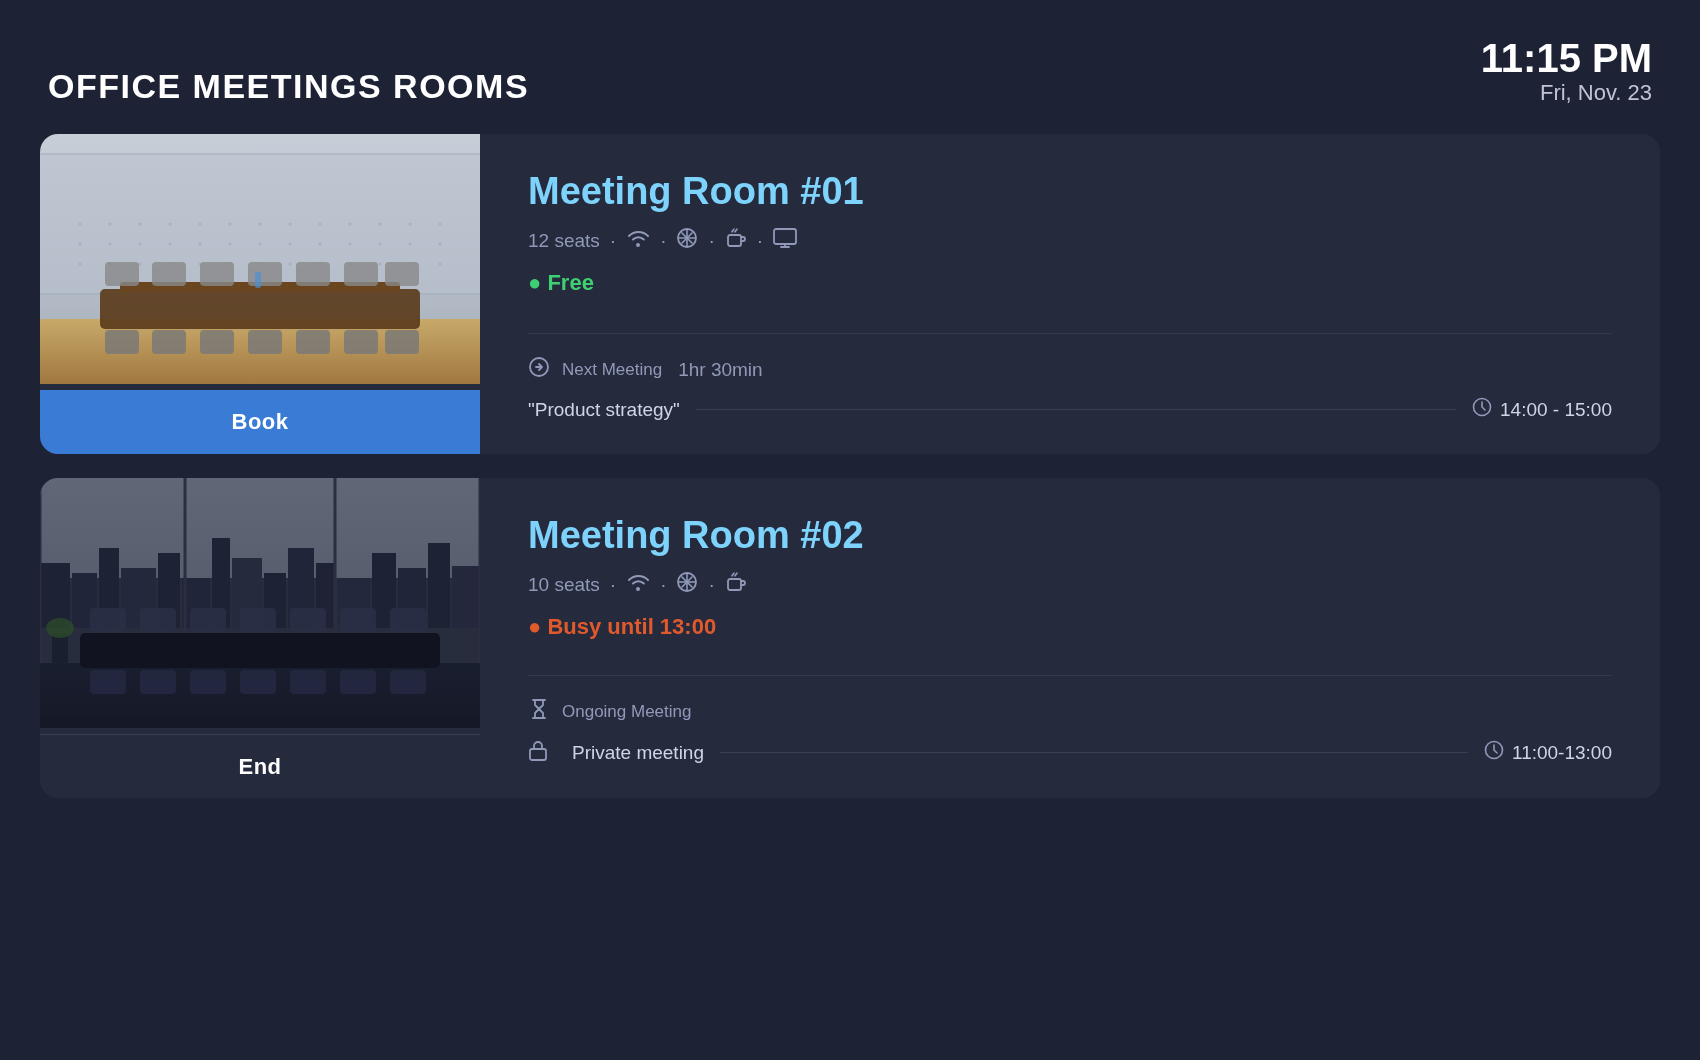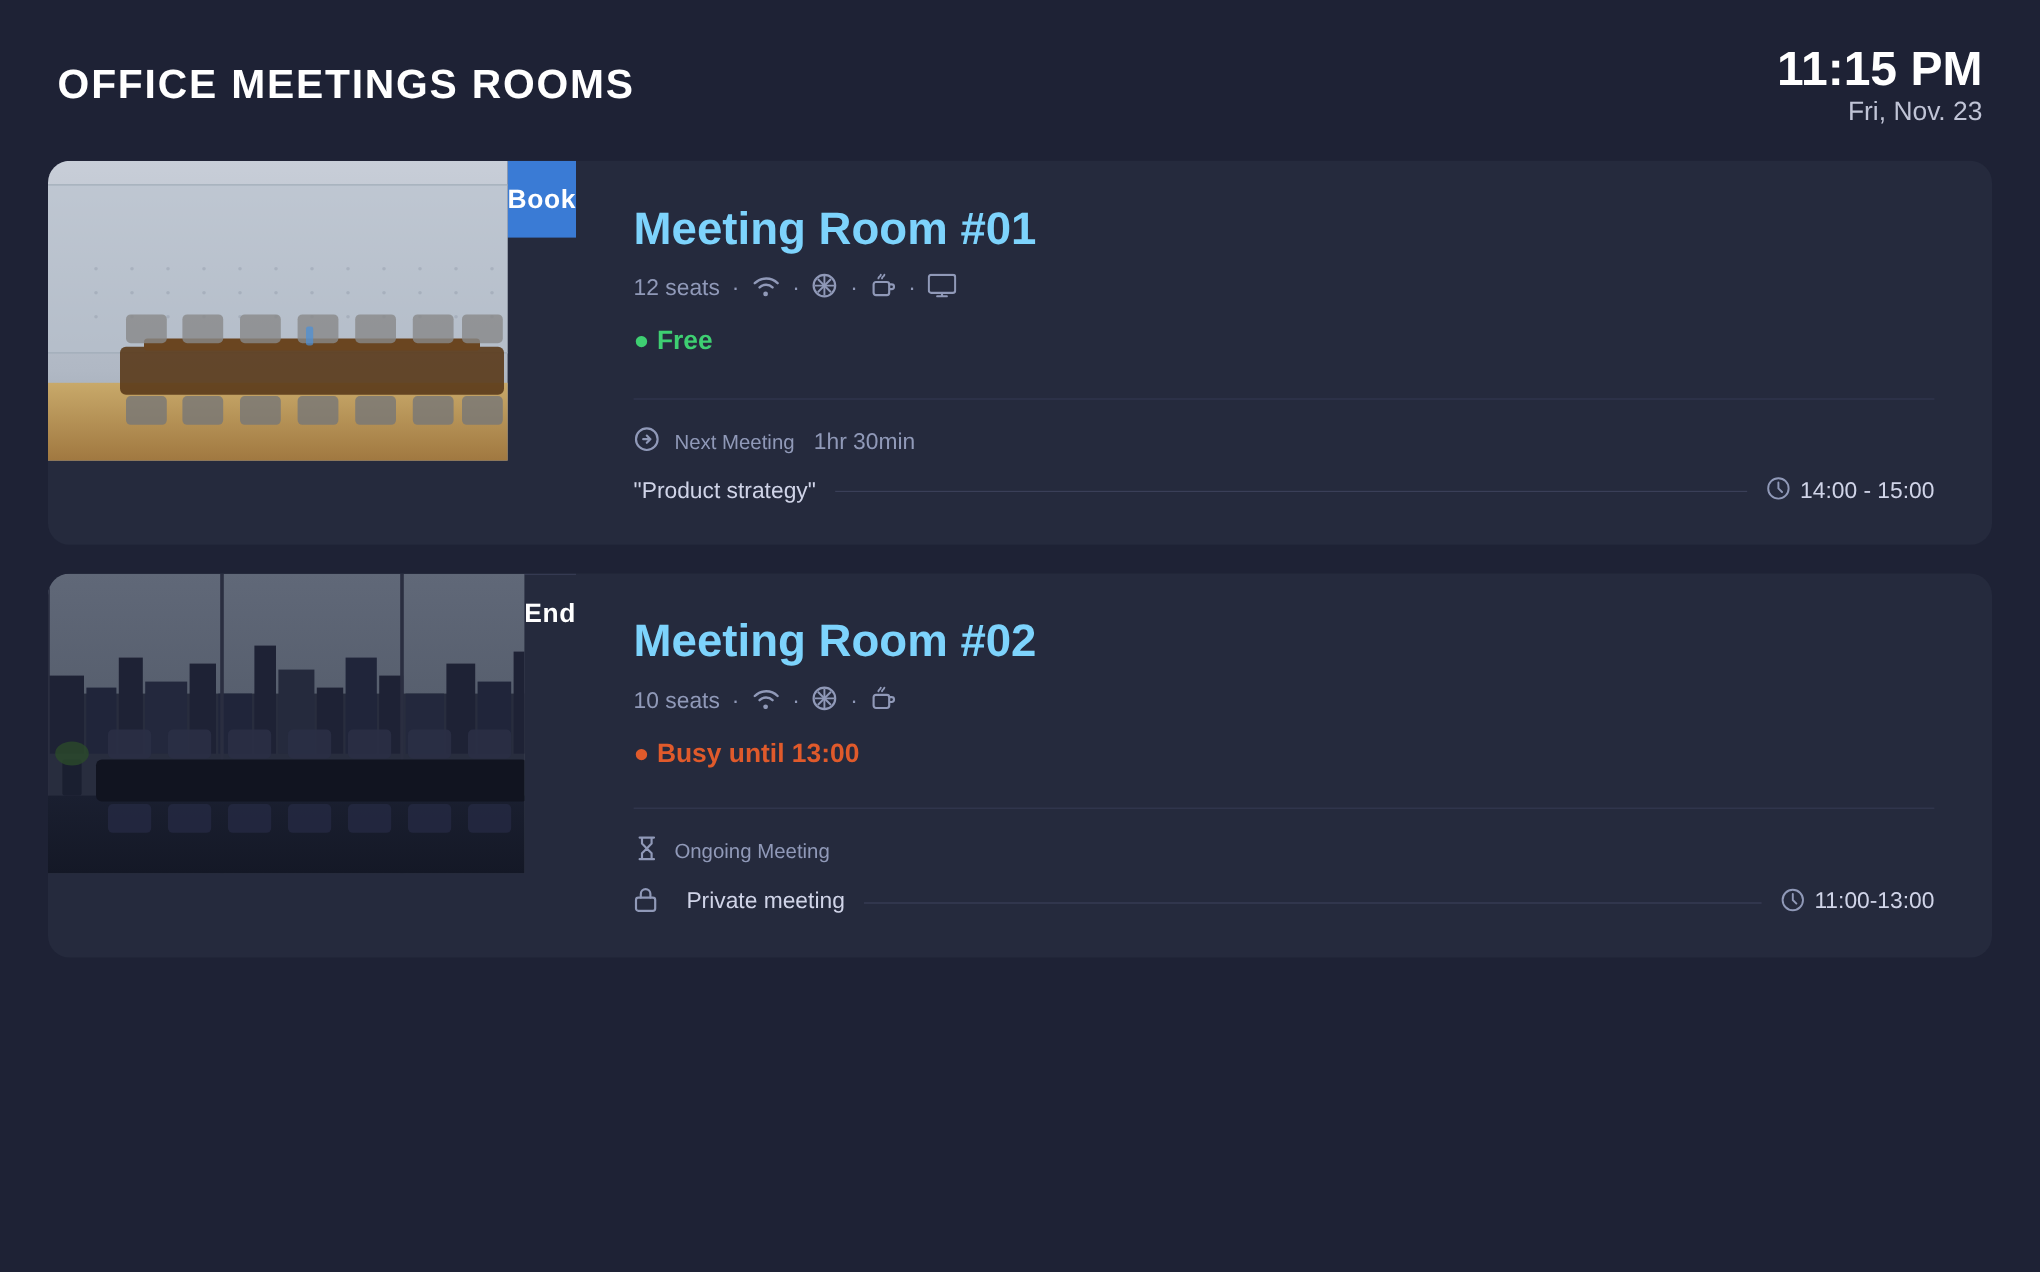--- a/index.html
+++ b/index.html
@@ -9,21 +9,21 @@
       height: 1060px;
       background-color: #1e2235;
       font-family: -apple-system, BlinkMacSystemFont, 'Segoe UI', sans-serif;
       color: #ffffff;
       overflow: hidden;
     }
 
     .header {
       display: flex;
       justify-content: space-between;
-      align-items: center;
+      align-items: flex-end;
       padding: 36px 48px 28px 48px;
     }
 
     .app-title {
       font-size: 34px;
       font-weight: 700;
       letter-spacing: 1.5px;
       color: #ffffff;
     }
 
@@ -57,21 +57,21 @@
       display: flex;
       flex-direction: row;
       overflow: hidden;
       min-height: 320px;
     }
 
     .room-image-col {
       width: 440px;
       flex-shrink: 0;
       display: flex;
-      flex-direction: row;
+      flex-direction: column;
     }
 
     .room-image {
       flex: 1;
       overflow: hidden;
       position: relative;
     }
 
     .room-action-btn {
       height: 64px;

